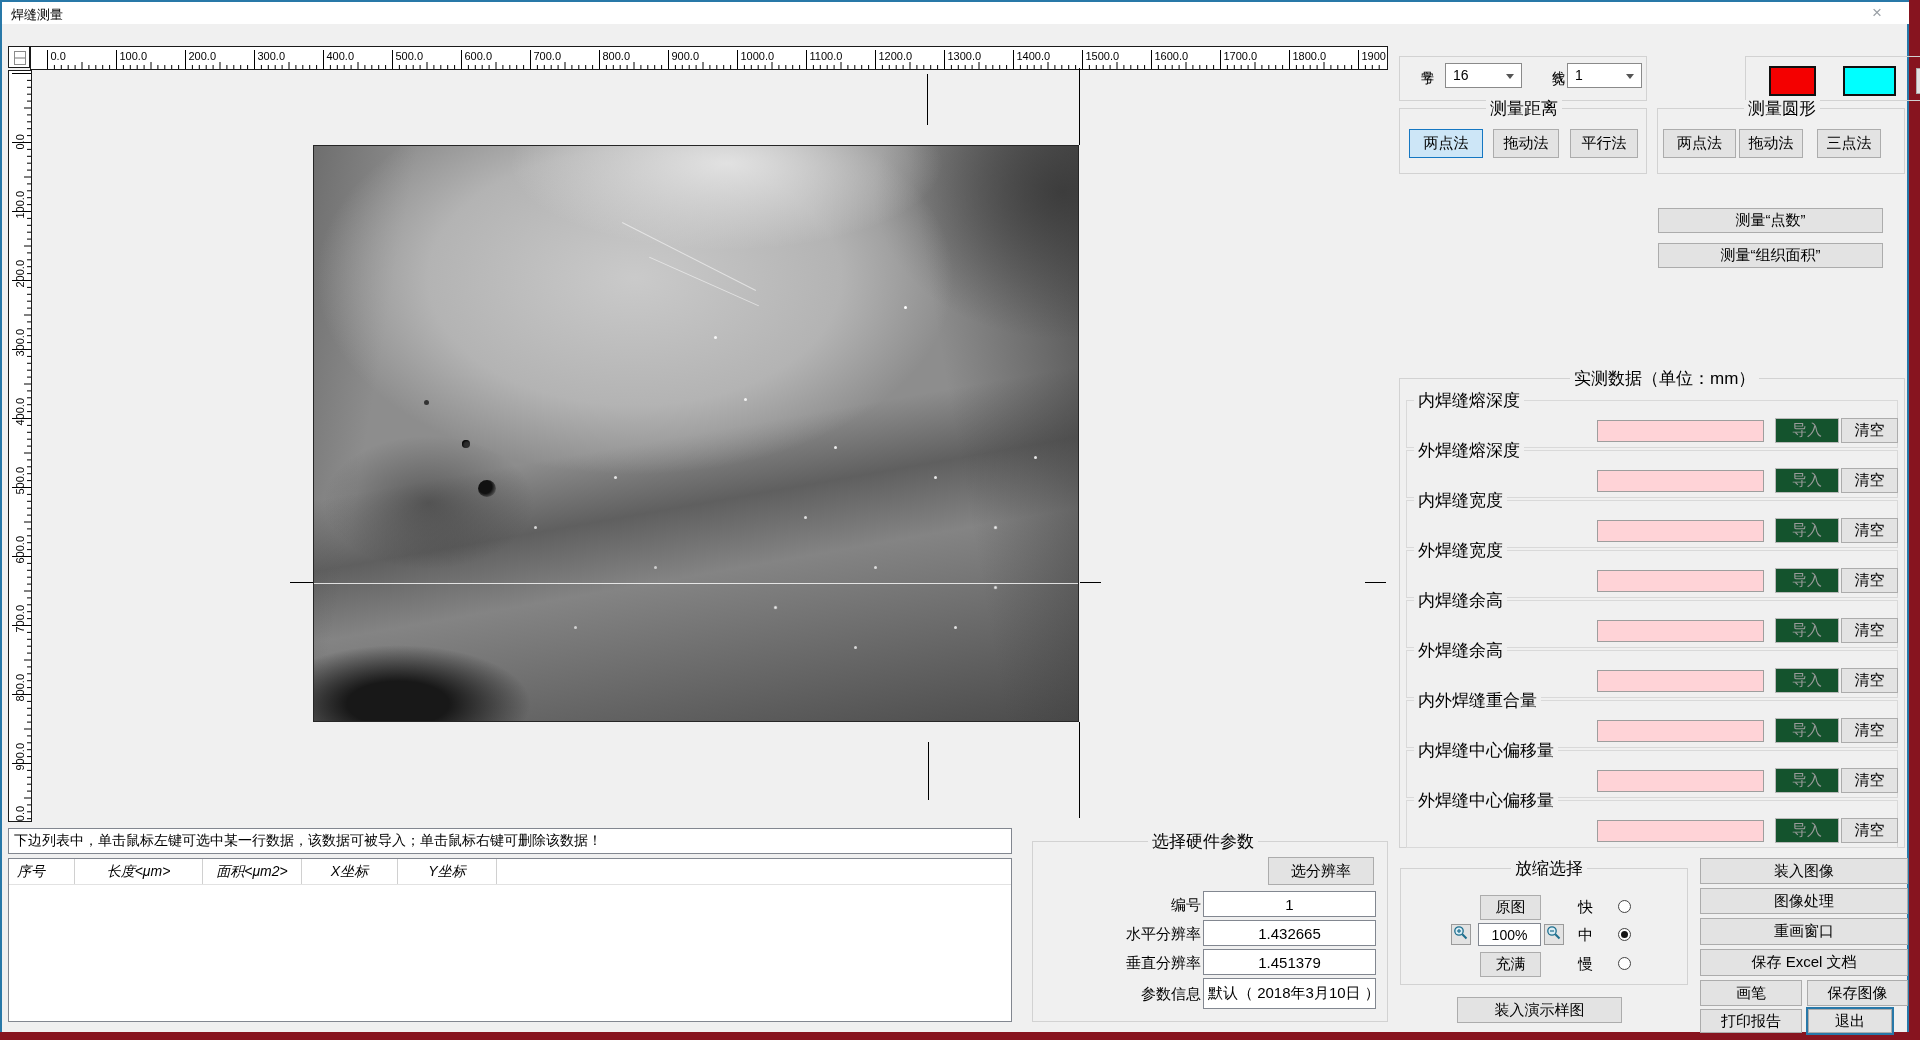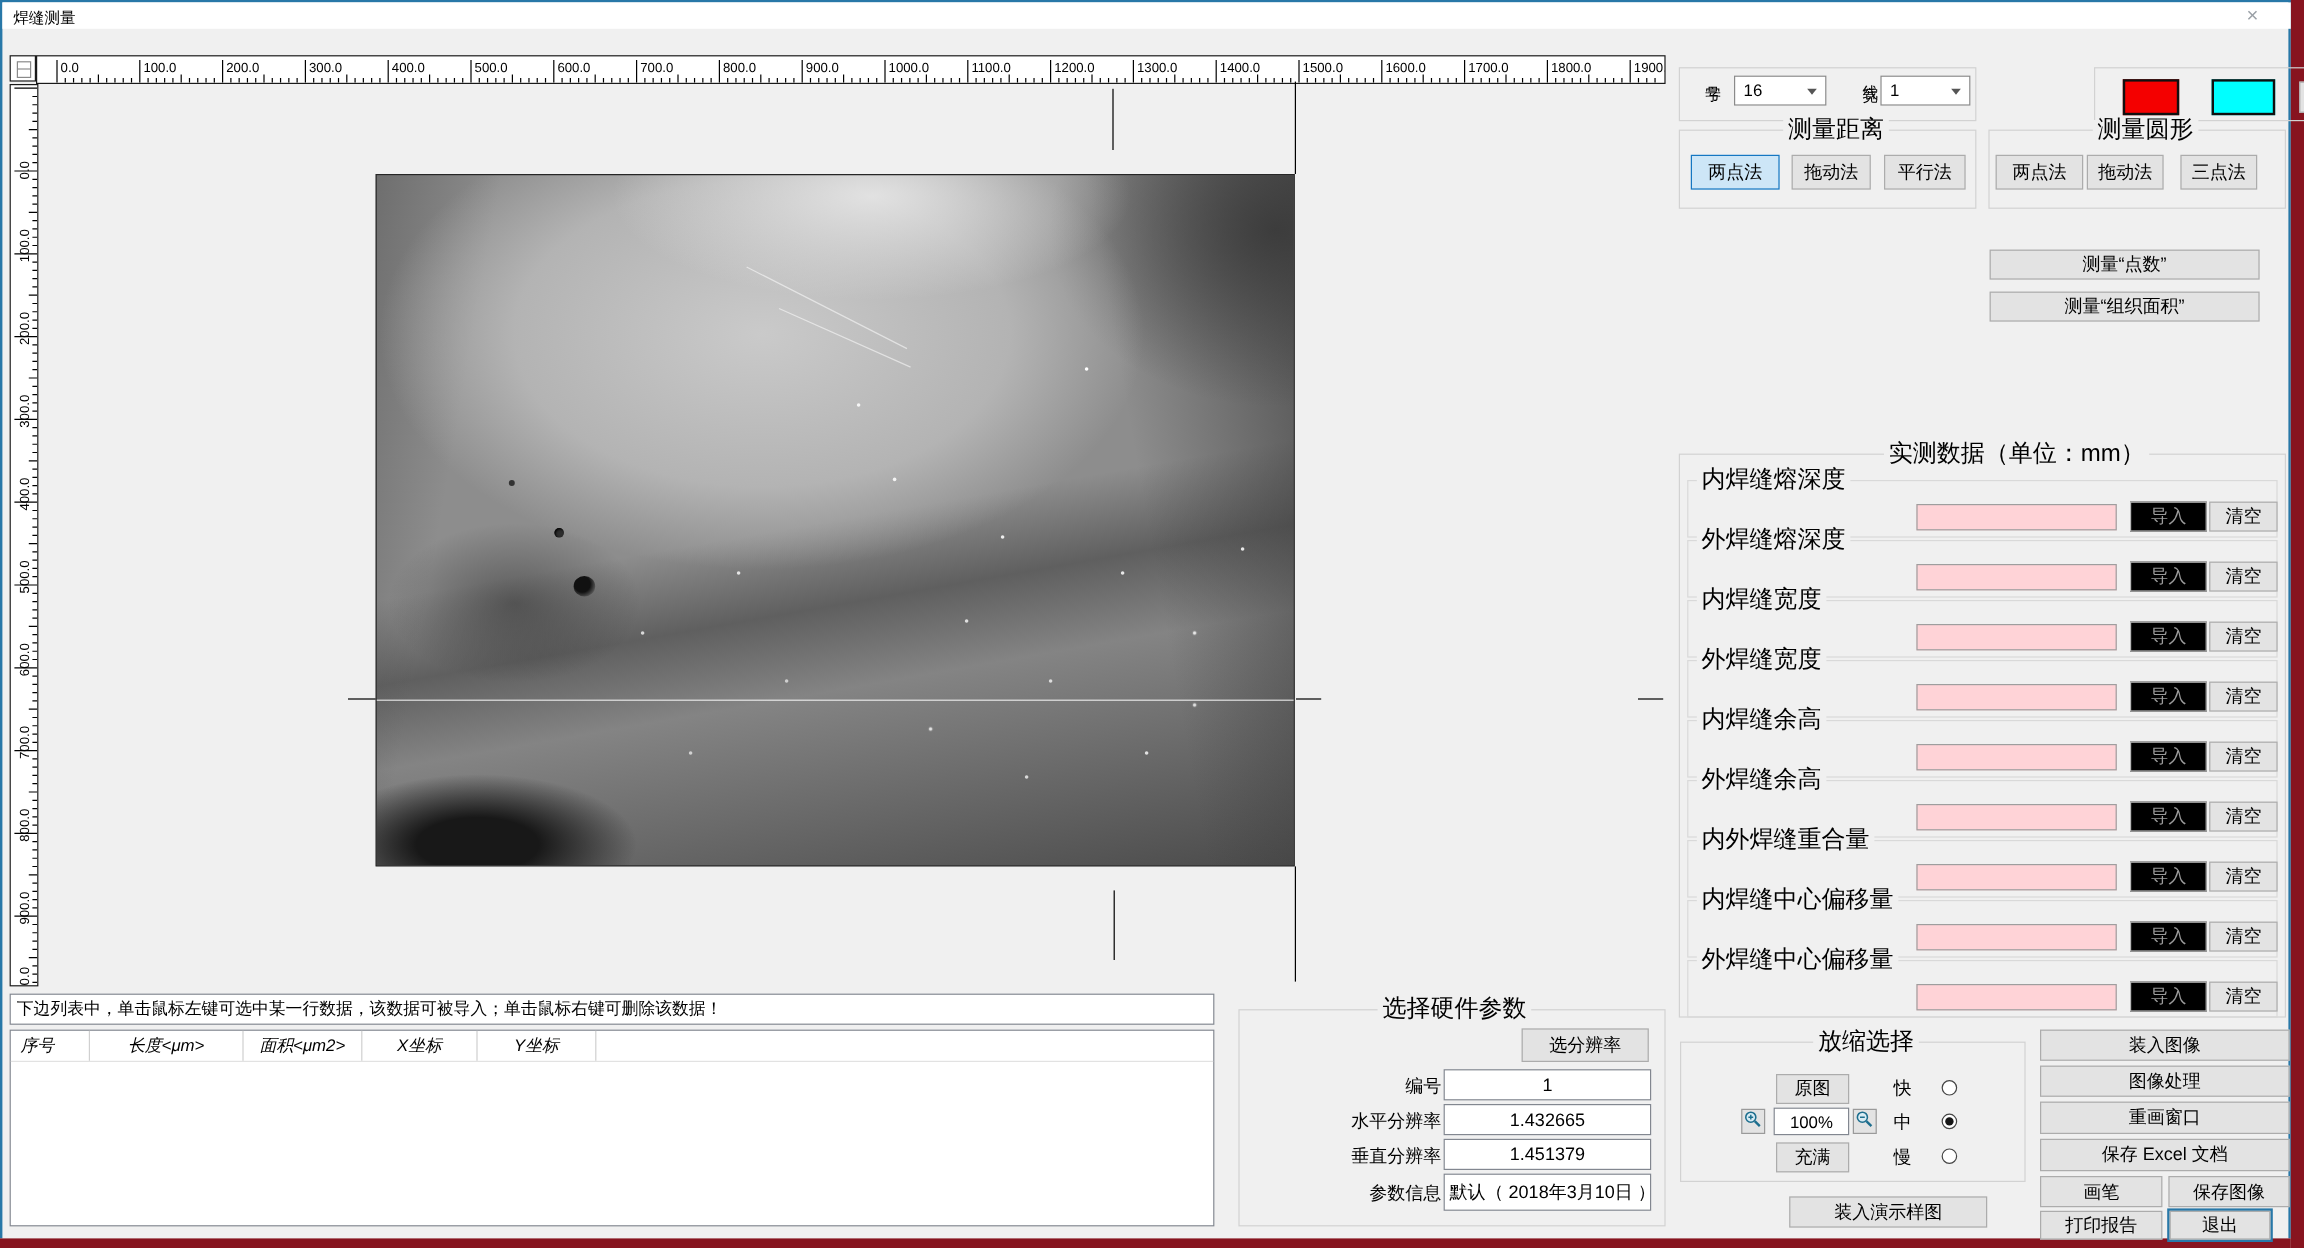--- a/index.html
+++ b/index.html
@@ -38,25 +38,25 @@
       110px 248px 0 #d8d8d8, 290px 58px 0 #e8e8e8, 160px -92px 0 #fff, -30px -62px 0 #f6f6f6,
       -90px 168px 0 #cfcfcf, 250px 188px 1px #eaeaea, -170px 228px 0 #d2d2d2, 60px 118px 0 #e0e0e0;}
   .pit1{position:absolute;left:148px;top:294px;width:8px;height:8px;border-radius:50%;background:#2e2e2e;box-shadow:inset 1px 1px 2px #000;}
   .pit2{position:absolute;left:164px;top:334px;width:18px;height:17px;border-radius:50%;background:radial-gradient(circle at 40% 40%,#111 45%,#555 75%,#9a9a9a 100%);}
   .pit3{position:absolute;left:110px;top:254px;width:5px;height:5px;border-radius:50%;background:#333;}
   .scratch{position:absolute;background:rgba(255,255,255,.55);height:1px;}
   #xline{position:absolute;left:0;top:437px;width:100%;height:1px;background:rgba(255,255,255,.8);}
   .guide{position:absolute;background:#000;}
   
   .gbox{position:absolute;border:1px solid #d2d2d2;box-sizing:border-box;}
-  .legend{position:absolute;top:-9px;background:#f0f0f0;padding:0 4px;font-size:20px;line-height:17px;white-space:nowrap;}
+  .legend{position:absolute;top:-9px;background:#f0f0f0;padding:0 4px;font-size:17px;line-height:17px;white-space:nowrap;}
   .btn{position:absolute;background:#e3e3e3;border:1px solid #acacac;box-sizing:border-box;
        display:flex;align-items:center;justify-content:center;font-size:15px;cursor:pointer;white-space:nowrap;}
   .btn.sel{background:#cde6f7;border-color:#1577c2;}
-  .btn.dis{background:#000000;color:#9b9b9b;border-color:#b8b8b8;cursor:default;}
+  .btn.dis{background:#14532d;color:#9b9b9b;border-color:#b8b8b8;cursor:default;}
   .sunken{position:absolute;background:#fff;border:1px solid #828790;box-sizing:border-box;}
   .pink{position:absolute;background:#ffd3d7;border:1px solid #9e9e9e;box-sizing:border-box;}
   .combo{position:absolute;background:#fff;border:1px solid #8a8a8a;box-sizing:border-box;
          font-size:14px;padding:3px 0 0 7px;cursor:pointer;}
   .chev{position:absolute;right:7px;top:10px;width:0;height:0;border-left:4px solid transparent;
         border-right:4px solid transparent;border-top:5px solid #555;}
   .vlab{position:absolute;writing-mode:vertical-lr;text-orientation:upright;font-size:13px;line-height:14px;letter-spacing:1px;}
   .radio{position:absolute;width:13px;height:13px;border:1px solid #444;border-radius:50%;background:#fff;box-sizing:border-box;cursor:pointer;}
   .radio.checked::after{content:'';position:absolute;inset:2px;border-radius:50%;background:#161616;}
   .cb{position:absolute;width:14px;height:14px;border:1px solid #555;background:#fff;box-sizing:border-box;cursor:pointer;}
@@ -596,21 +596,21 @@
       </svg>
     </button>
     <div class="btn" style="left:79px;top:83px;width:61px;height:25px">充满</div>
     <span class="lbl" style="left:177px;top:29px">快</span>
     <div class="radio" id="radio-0" style="left:217px;top:31px"></div>
     <span class="lbl" style="left:177px;top:57px">中</span>
     <div class="radio checked" id="radio-1" style="left:217px;top:59px"></div>
     <span class="lbl" style="left:177px;top:86px">慢</span>
     <div class="radio" id="radio-2" style="left:217px;top:88px"></div>
   </div>
-  <div class="btn" style="left:1491px;top:997px;width:165px;height:26px">装入演示样图</div>
+  <div class="btn" style="left:1457px;top:997px;width:165px;height:26px">装入演示样图</div>
 
   <div class="btn" style="left:1700px;top:858px;width:208px;height:26px">装入图像</div>
   <div class="btn" style="left:1700px;top:888px;width:208px;height:26px">图像处理</div>
   <div class="btn" style="left:1700px;top:918px;width:208px;height:27px">重画窗口</div>
   <div class="btn" style="left:1700px;top:949px;width:208px;height:27px">保存 Excel 文档</div>
   <div class="btn" style="left:1700px;top:980px;width:102px;height:26px">画笔</div>
   <div class="btn" style="left:1807px;top:980px;width:101px;height:26px">保存图像</div>
   <div class="btn" style="left:1700px;top:1009px;width:102px;height:24px">打印报告</div>
   <div class="btn focusring" style="left:1808px;top:1009px;width:84px;height:24px">退出</div>
 

